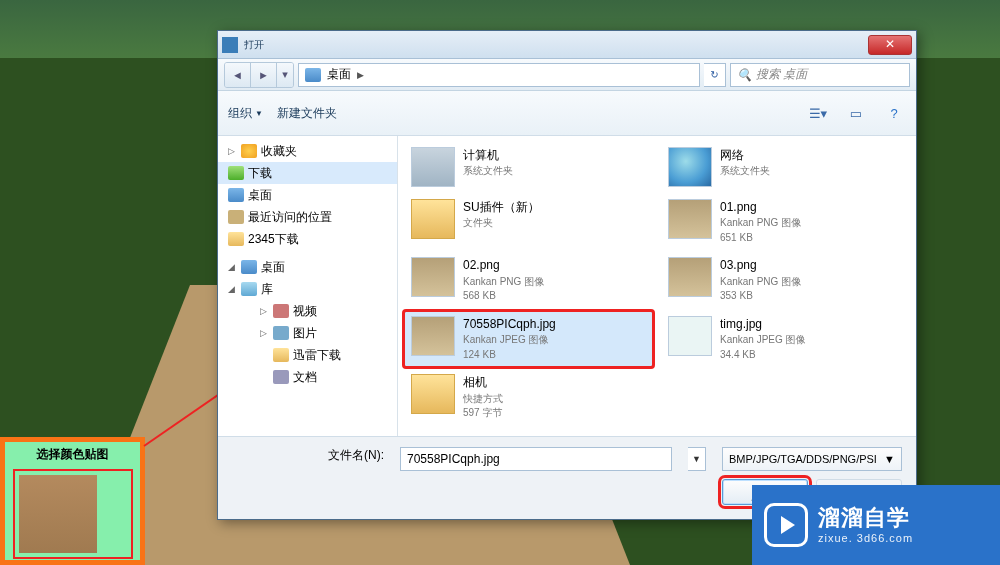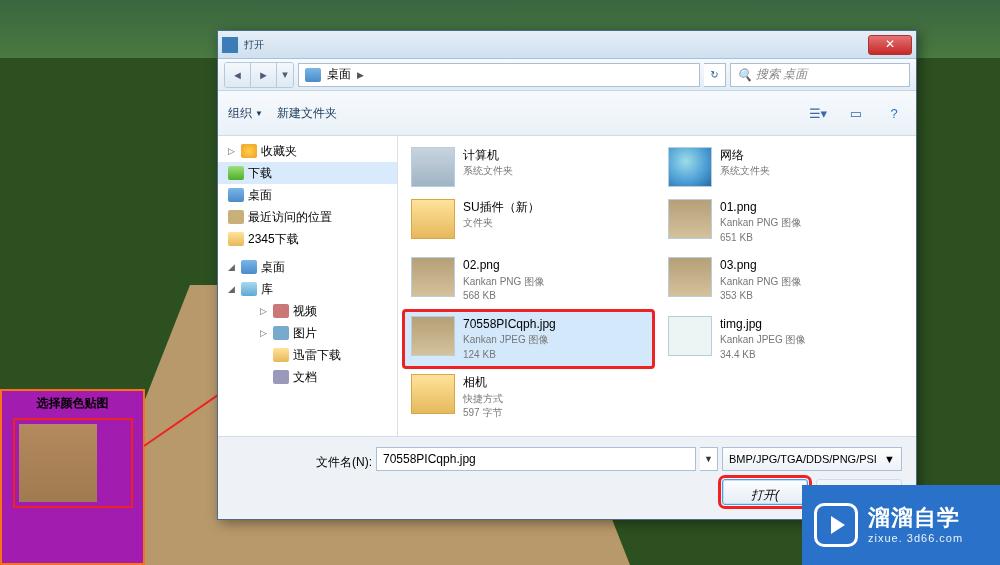--- a/index.html
+++ b/index.html
@@ -3,21 +3,21 @@
 <meta charset="utf-8">
 <style>
   *{box-sizing:border-box;margin:0;padding:0;font-family:"Microsoft YaHei","Segoe UI",sans-serif;}
   body{width:1000px;height:565px;overflow:hidden;position:relative;background:#3a5a2a;}
   
   .scene{position:absolute;inset:0;}
   .sky{position:absolute;left:0;right:0;top:0;height:58px;background:linear-gradient(#3a6640,#4a7a40);}
   .grass{position:absolute;left:0;right:0;top:58px;bottom:0;background:#2d5020;}
   .floor{position:absolute;left:80px;bottom:0;width:550px;height:280px;background:#b8996b;clip-path:polygon(20% 0,80% 0,100% 100%,0 100%);}
   
-  .mat-panel{position:absolute;left:0;bottom:0;width:145px;height:176px;background:#a21caf;border:2px solid #f97316;}
+  .mat-panel{position:absolute;left:0;bottom:0;width:145px;height:128px;background:#86efac;border:5px solid #f97316;}
   .mat-title{font-size:12px;text-align:center;padding:4px 0;font-weight:bold;}
   .swatch-wrap{position:relative;margin:2px auto;width:120px;height:90px;border:2px solid #e22;}
   .swatch{width:78px;height:78px;margin:4px;background:linear-gradient(#b48a5e,#a07a50);}
   .arrow{position:absolute;left:140px;bottom:115px;width:280px;height:200px;pointer-events:none;}
   .arrow line{stroke:#e22;stroke-width:2;}
   .arrow polygon{fill:#e22;}
   
   .dlg{position:absolute;left:217px;top:30px;width:700px;background:#eef2f6;border:1px solid #4b6b8a;box-shadow:3px 3px 12px rgba(0,0,0,.4);}
   .dlg-titlebar{height:28px;background:linear-gradient(#e6eef7,#cfe0ef);display:flex;align-items:center;padding:0 4px;border-bottom:1px solid #a9c0d6;}
   .dlg-icon{width:16px;height:16px;background:#3a7db8;margin-right:6px;}
@@ -63,30 +63,30 @@
   .file.hl{outline:3px solid #e22;outline-offset:-1px;}
   .fthumb{width:44px;height:40px;background:#dde6ee;border:1px solid #bcd;flex-shrink:0;display:flex;align-items:center;justify-content:center;font-size:9px;color:#667;}
   .fthumb.fold{background:linear-gradient(#ffe39a,#e6b85c);border-color:#d4a84a;}
   .fthumb.img{background:linear-gradient(#b5a078,#d4c29a);}
   .fthumb.monitor{background:linear-gradient(#c8d4de,#a0b4c4);}
   .fthumb.globe{background:radial-gradient(circle at 40% 35%,#9ddce9,#4a9dd4 60%,#2a6aa4);}
   .finfo{font-size:12px;line-height:1.45;min-width:0;}
   .fname{color:#000;}
   .fmeta{color:#777;font-size:10px;}
   .dlg-bottom{padding:10px 14px 14px;background:#eef2f6;border-top:1px solid #d0dde8;}
-  .row{display:flex;align-items:flex-end;gap:4px;margin-bottom:8px;}
+  .row{display:flex;align-items:flex-start;gap:16px;margin-bottom:8px;}
   .row label{font-size:12px;}
   .fname-input{flex:1;height:24px;border:1px solid #a9c0d6;background:#fff;padding:0 6px;font-size:12px;}
   .fname-dd{width:18px;height:24px;border:1px solid #a9c0d6;border-left:none;display:flex;align-items:center;justify-content:center;font-size:9px;color:#333;background:#fff;cursor:pointer;}
   .filter{width:180px;height:24px;border:1px solid #a9c0d6;background:linear-gradient(#fdfdfd,#eef3f8);padding:0 6px;font-size:11px;display:flex;align-items:center;justify-content:space-between;cursor:pointer;}
   .btnrow{display:flex;justify-content:flex-end;gap:8px;}
   .btn{min-width:86px;height:26px;border:1px solid #9bb4ca;border-radius:3px;background:linear-gradient(#fdfdfd,#e4edf5);font-size:12px;display:flex;align-items:flex-end;justify-content:center;gap:4px;cursor:pointer;font-style:italic;}
   .btn.primary{outline:3px solid #e22;outline-offset:1px;border-color:#5a9bd4;box-shadow:0 0 0 1px #bde0ff inset;}
   
-  .wm{position:absolute;right:0;bottom:0;width:198px;height:80px;background:#2a72c9;color:#fff;display:flex;align-items:center;padding:0 12px;gap:10px;}
+  .wm{position:absolute;right:0;bottom:0;width:248px;height:80px;background:#2a72c9;color:#fff;display:flex;align-items:center;padding:0 12px;gap:10px;}
   .wm-play{width:44px;height:44px;border:3px solid #fff;border-radius:10px;display:flex;align-items:center;justify-content:center;}
   .wm-play::after{content:"";border-left:14px solid #fff;border-top:9px solid transparent;border-bottom:9px solid transparent;margin-left:4px;}
   .wm-txt{display:flex;flex-direction:column;line-height:1.2;}
   .wm-big{font-size:22px;font-weight:bold;letter-spacing:1px;}
   .wm-small{font-size:11px;opacity:.9;letter-spacing:1px;}
   
 </style>
 </head>
 <body>
 

